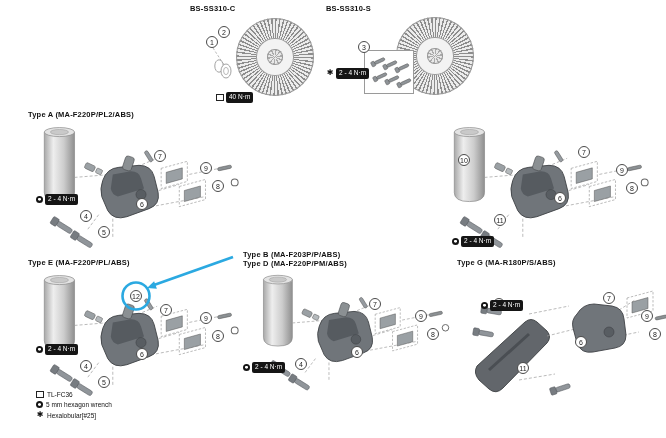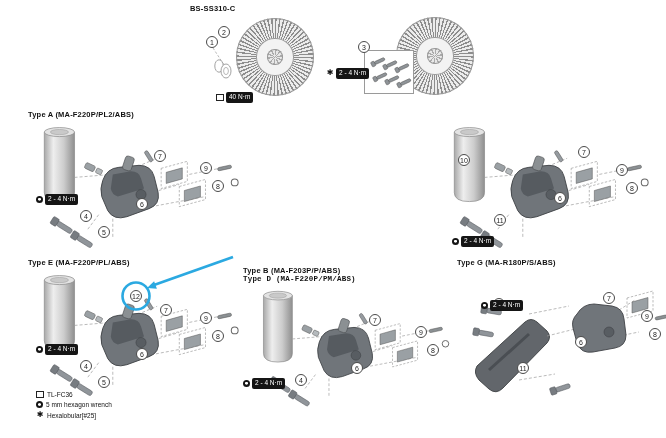--- a/index.html
+++ b/index.html
@@ -3,21 +3,21 @@
 <meta charset="utf-8">
 <style>
   * { margin:0; padding:0; box-sizing:border-box; }
   html,body { background:#ffffff; }
   body { font-family:"Liberation Sans", sans-serif; }
   .canvas { position:relative; width:666px; height:438px; background:#fff; overflow:hidden; }
 
   .rgroup, .panel { position:absolute; }
   .rg-title, .ptitle { position:absolute; top:0; left:0; right:0; text-align:left;
     font-size:7.5px; font-weight:bold; color:#111; letter-spacing:0.2px; }
-  .ptitle2 { top:9px;font-family:Liberation Mono, monospace; }
+  .ptitle2 { top:9px; }
 
   .rotor { position:absolute; border-radius:50%;
     background:repeating-conic-gradient(#8d8d8d 0deg 2.4deg, #ececec 2.4deg 6deg);
     box-shadow: inset 0 0 0 1px #999; }
   .rotor::before { content:""; position:absolute; inset:26%; border-radius:50%;
     background:#f3f3f3; box-shadow: inset 0 0 0 1px #999; }
   .rotor::after { content:""; position:absolute; inset:40%; border-radius:50%;
     background:repeating-conic-gradient(#ababab 0deg 14deg, #e8e8e8 14deg 36deg);
     box-shadow: inset 0 0 0 1px #999; }
 
@@ -127,20 +127,21 @@
     </svg>
     <div class="callout" style="left:16px; top:32px">1</div>
     <div class="callout" style="left:28px; top:22px">2</div>
     <div class="torque" style="left:26px; top:88px">
       <span class="ticon box"></span>
       <span class="pill">40 N·m</span>
     </div>
   </div>
 
   <div class="rgroup" style="left:326px; top:4px; width:148px; height:102px">
+    <div class="rg-title">BS-SS310-S</div>
     <div class="rotor" style="left:70px; top:13px; width:78px; height:78px"></div>
     <div class="partsbox" style="left:38px; top:46px; width:50px; height:44px">
       <svg width="48" height="42" viewBox="0 0 48 42">
         <g fill="#8f9498" stroke="#555" stroke-width="0.5">
           <g transform="translate(9,11) rotate(-25)">
               <rect width="11" height="3" rx="1.5"></rect>
               <rect x="-3.4" y="-1" width="3.6" height="5" rx="0.8"></rect>
             </g>
           <g transform="translate(21,14) rotate(-25)">
               <rect width="11" height="3" rx="1.5"></rect>
@@ -217,21 +218,21 @@
     <div class="callout" style="left:184px; top:72px">8</div>
     <div class="callout" style="left:108px; top:90px">6</div>
     <div class="callout" style="left:52px; top:102px">4</div>
     <div class="callout" style="left:70px; top:118px">5</div>
     <div class="torque" style="left:8px; top:86px">
       <span class="ticon dot"></span>
       <span class="pill">2 - 4 N·m</span>
     </div>
   </section>
 
-  <section class="panel" style="left:243px; top:266px; width:222px; height:152px">
+  <section class="panel" style="left:243px; top:250px; width:222px; height:152px">
     <h2 class="ptitle">Type B (MA-F203P/P/ABS)</h2>
     <h2 class="ptitle ptitle2">Type D (MA-F220P/PM/ABS)</h2>
     <svg class="art" style="top:20px; height:130px" viewBox="0 0 220 135">
         <use href="#asm-front"></use>
       </svg>
     <div class="callout" style="left:126px; top:48px">7</div>
     <div class="callout" style="left:172px; top:60px">9</div>
     <div class="callout" style="left:184px; top:78px">8</div>
     <div class="callout" style="left:108px; top:96px">6</div>
     <div class="callout" style="left:52px; top:108px">4</div>

